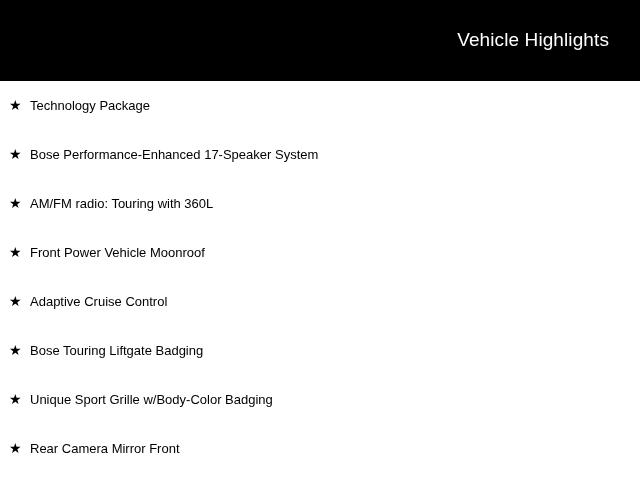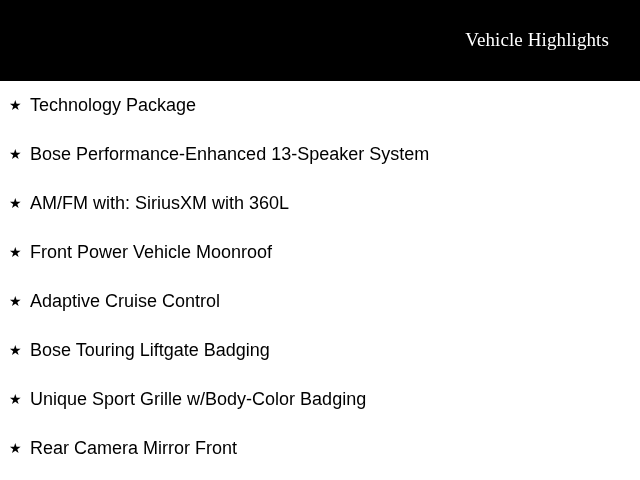--- a/index.html
+++ b/index.html
@@ -28,21 +28,21 @@
     background: #000000;
     display: flex;
     align-items: center;
     justify-content: flex-end;
     box-sizing: border-box;
     padding-right: 31px;
   }
   .header-title {
     color: #ffffff;
     font-size: 19px;
-    font-family: Liberation Serif, serif;
+    font-family: Liberation Sans, sans-serif;
     letter-spacing: 0.1px;
     line-height: 1;
     padding-bottom: 2px;
   }
   .highlights-list {
     position: absolute;
     top: 81px;
     left: 0;
     width: 640px;
     padding: 0;
@@ -61,21 +61,21 @@
     width: 21px;
     color: #000000;
     font-size: 14px;
     line-height: 49px;
     text-align: left;
     font-family: "DejaVu Sans", sans-serif;
   }
   .item-text {
     flex: 1 1 auto;
     color: #000000;
-    font-size: 18px;
+    font-size: 13px;
     line-height: 49px;
     font-family: "Liberation Sans", sans-serif;
     white-space: nowrap;
   }
 </style>
 </head>
 <body>
 
 <div class="page">
 
@@ -83,25 +83,25 @@
     <div class="header-title">Vehicle Highlights</div>
   </div>
 
   <ul class="highlights-list">
     <li class="highlight-item">
       <span class="bullet-star">★</span>
       <span class="item-text">Technology Package</span>
     </li>
     <li class="highlight-item">
       <span class="bullet-star">★</span>
-      <span class="item-text">Bose Performance-Enhanced 13-Speaker System</span>
+      <span class="item-text">Bose Performance-Enhanced 17-Speaker System</span>
     </li>
     <li class="highlight-item">
       <span class="bullet-star">★</span>
-      <span class="item-text">AM/FM with: SiriusXM with 360L</span>
+      <span class="item-text">AM/FM radio: Touring with 360L</span>
     </li>
     <li class="highlight-item">
       <span class="bullet-star">★</span>
       <span class="item-text">Front Power Vehicle Moonroof</span>
     </li>
     <li class="highlight-item">
       <span class="bullet-star">★</span>
       <span class="item-text">Adaptive Cruise Control</span>
     </li>
     <li class="highlight-item">

